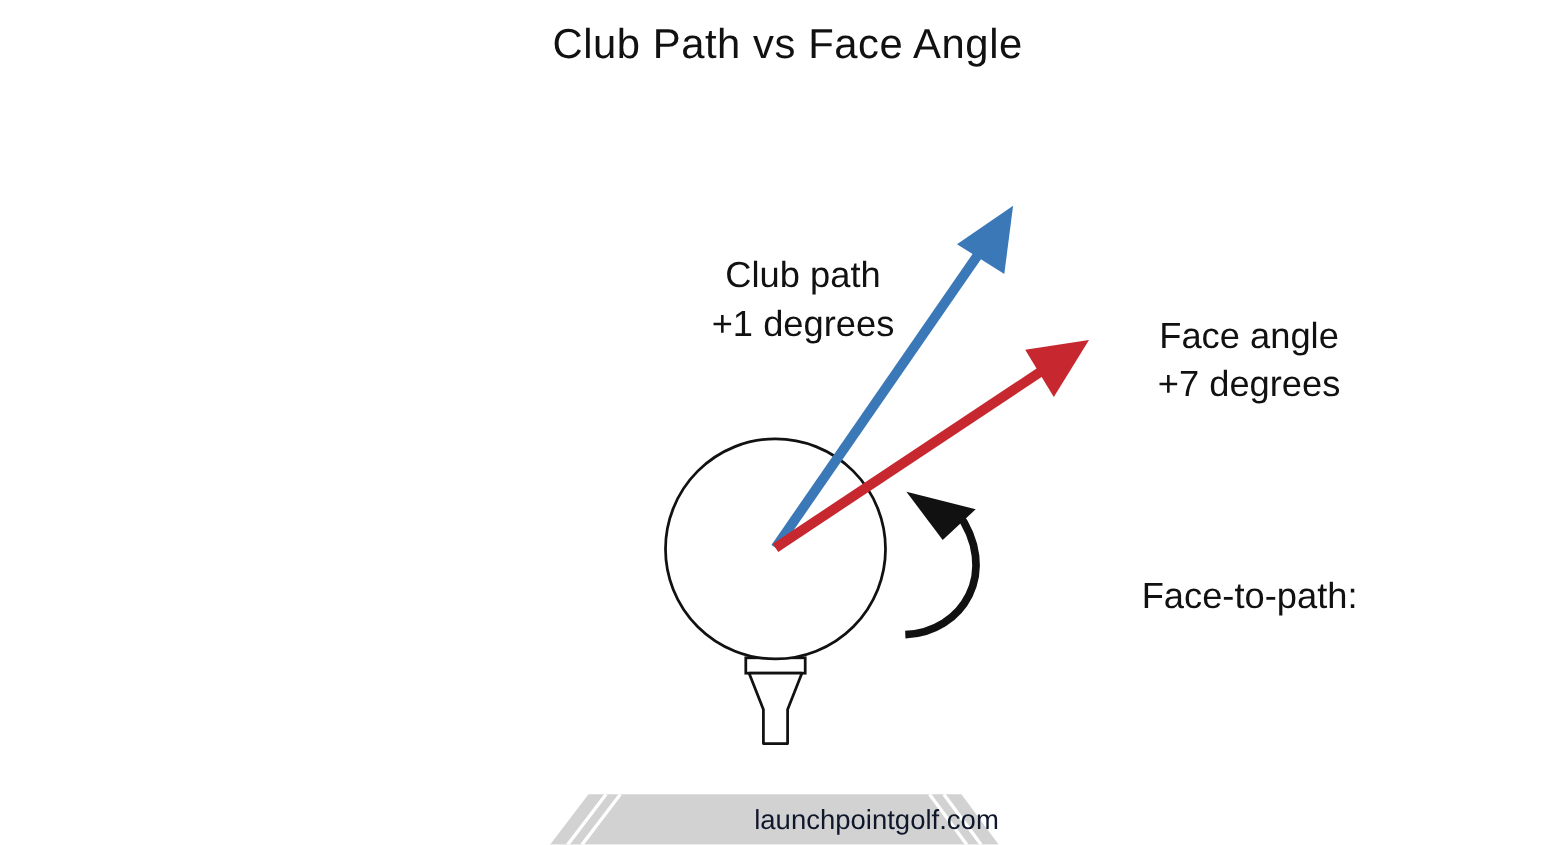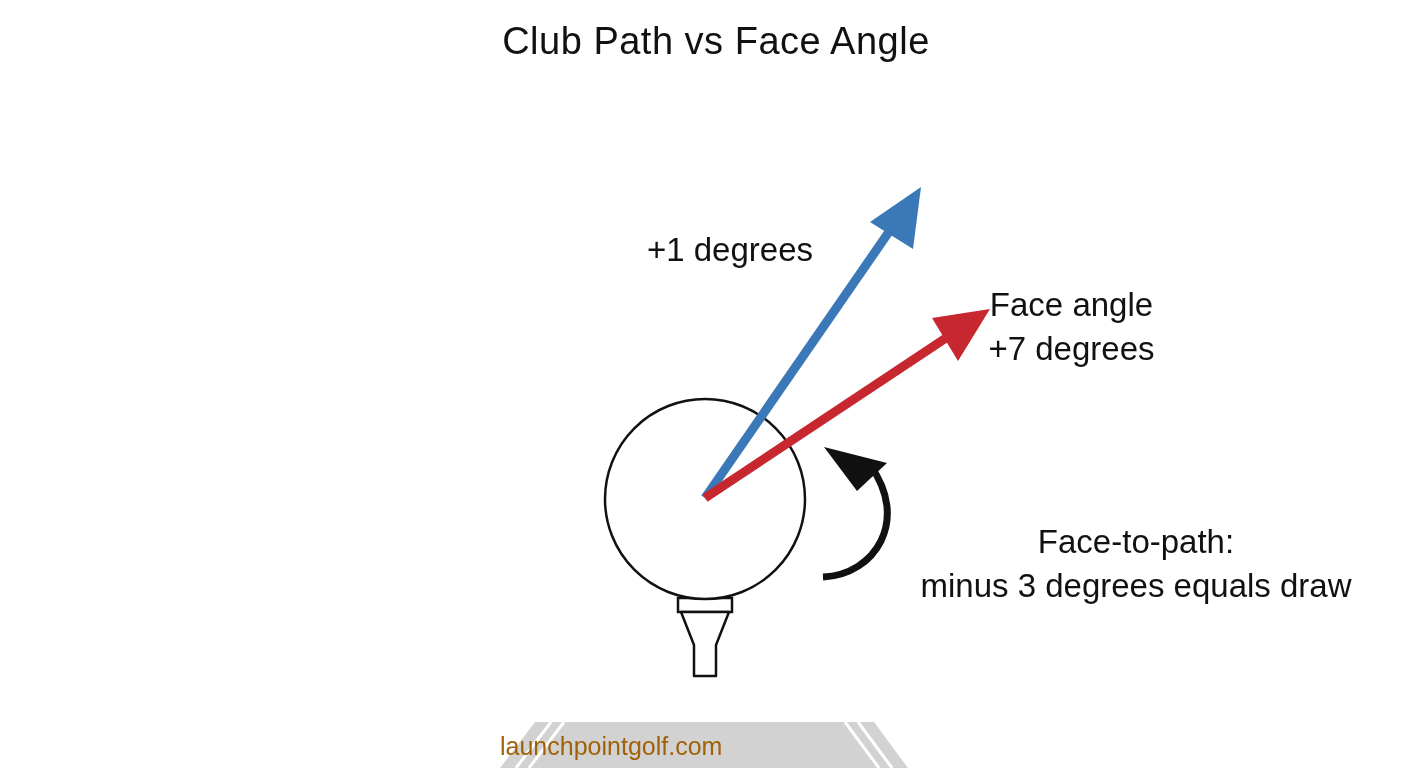--- a/index.html
+++ b/index.html
@@ -3,22 +3,22 @@
 <meta charset="utf-8">
 <style>
   html, body { margin: 0; padding: 0; background: #ffffff; }
   body { width: 1408px; height: 768px; position: relative; overflow: hidden;
          font-family: "Liberation Sans", "DejaVu Sans", sans-serif; color: #111; }
   .title { position: absolute; left: 0; width: 1408px; top: 20px; text-align: center;
            font-size: 38px; font-weight: 400; letter-spacing: 0.5px; color: #111; margin-left: 12px; }
   svg.diagram { position: absolute; left: 0; top: 0; }
   .label { position: absolute; text-align: center; font-size: 33px; line-height: 44px; color: #111; }
   .footer { position: absolute; left: 500px; top: 722px; width: 408px; height: 46px; }
-  .footer-text { position: absolute; left: 0; top: 10px; width: 408px; text-align: left;
-                 font-size: 25px; color: #a16207; }
+  .footer-text { position: absolute; left: 0; top: 10px; width: 408px; text-align: right;
+                 font-size: 25px; color: #0f172a; }
 </style>
 </head>
 <body>
 
 <div class="title">Club Path vs Face Angle</div>
 
 <svg class="diagram" width="1408" height="768" viewBox="0 0 1408 768">
 
   <g>
     <rect x="678" y="598" width="54" height="14" fill="#fff" stroke="#111" stroke-width="2.5"></rect>
@@ -45,28 +45,28 @@
   <g>
     <polygon points="500,768 535,722 874,722 908,768" fill="#d2d2d2"></polygon>
     <line x1="516" y1="768" x2="551" y2="722" stroke="#fff" stroke-width="3"></line>
     <line x1="529" y1="768" x2="564" y2="722" stroke="#fff" stroke-width="3"></line>
     <line x1="879" y1="768" x2="845" y2="722" stroke="#fff" stroke-width="3"></line>
     <line x1="892" y1="768" x2="858" y2="722" stroke="#fff" stroke-width="3"></line>
   </g>
 </svg>
 
 <div class="label" style="left:620px; top:228px; width:220px;">
+  <div>Club path</div>
   <div>+1 degrees</div>
 </div>
 
-<div class="label" style="left:964px; top:283px; width:215px;">
+<div class="label" style="left:1028px; top:283px; width:215px;">
   <div>Face angle</div>
   <div>+7 degrees</div>
 </div>
 
 <div class="label" style="left:896px; top:520px; width:480px;">
   <div>Face-to-path:</div>
-  <div>minus 3 degrees equals draw</div>
 </div>
 
 <div class="footer">
   <div class="footer-text">launchpointgolf.com</div>
 </div>
 
 </body></html>

